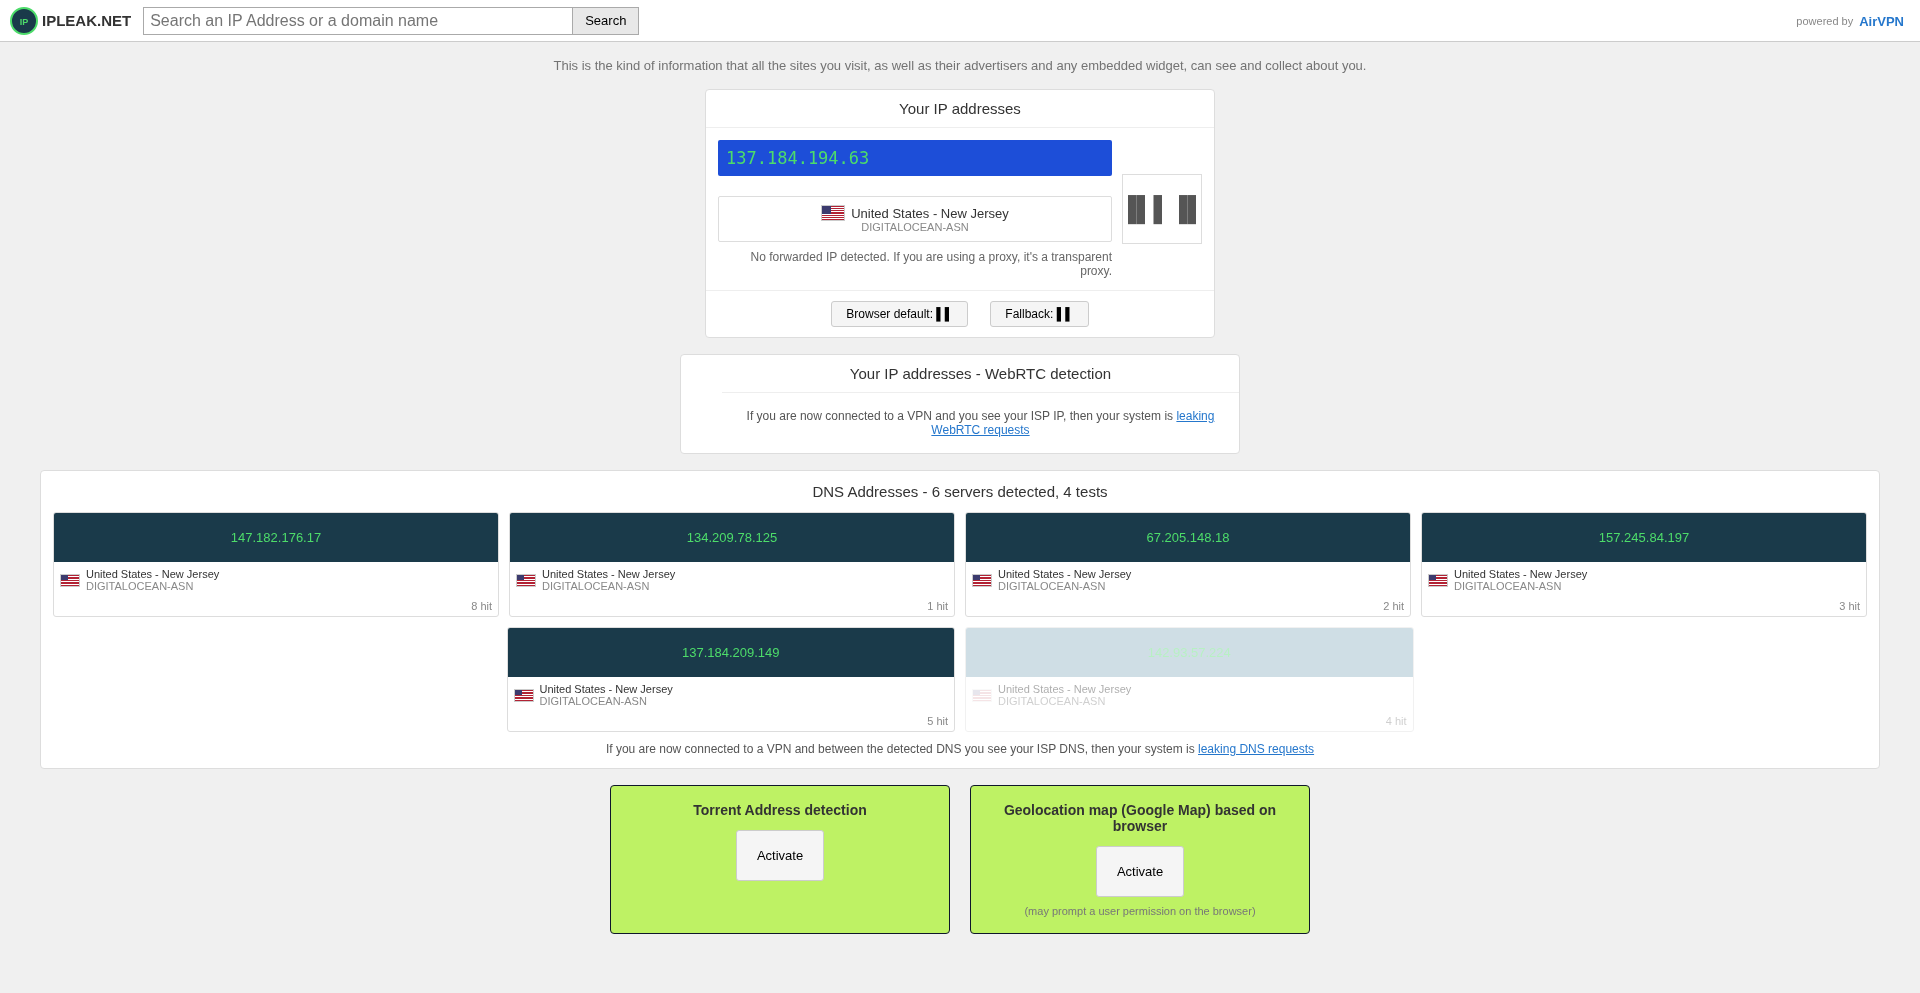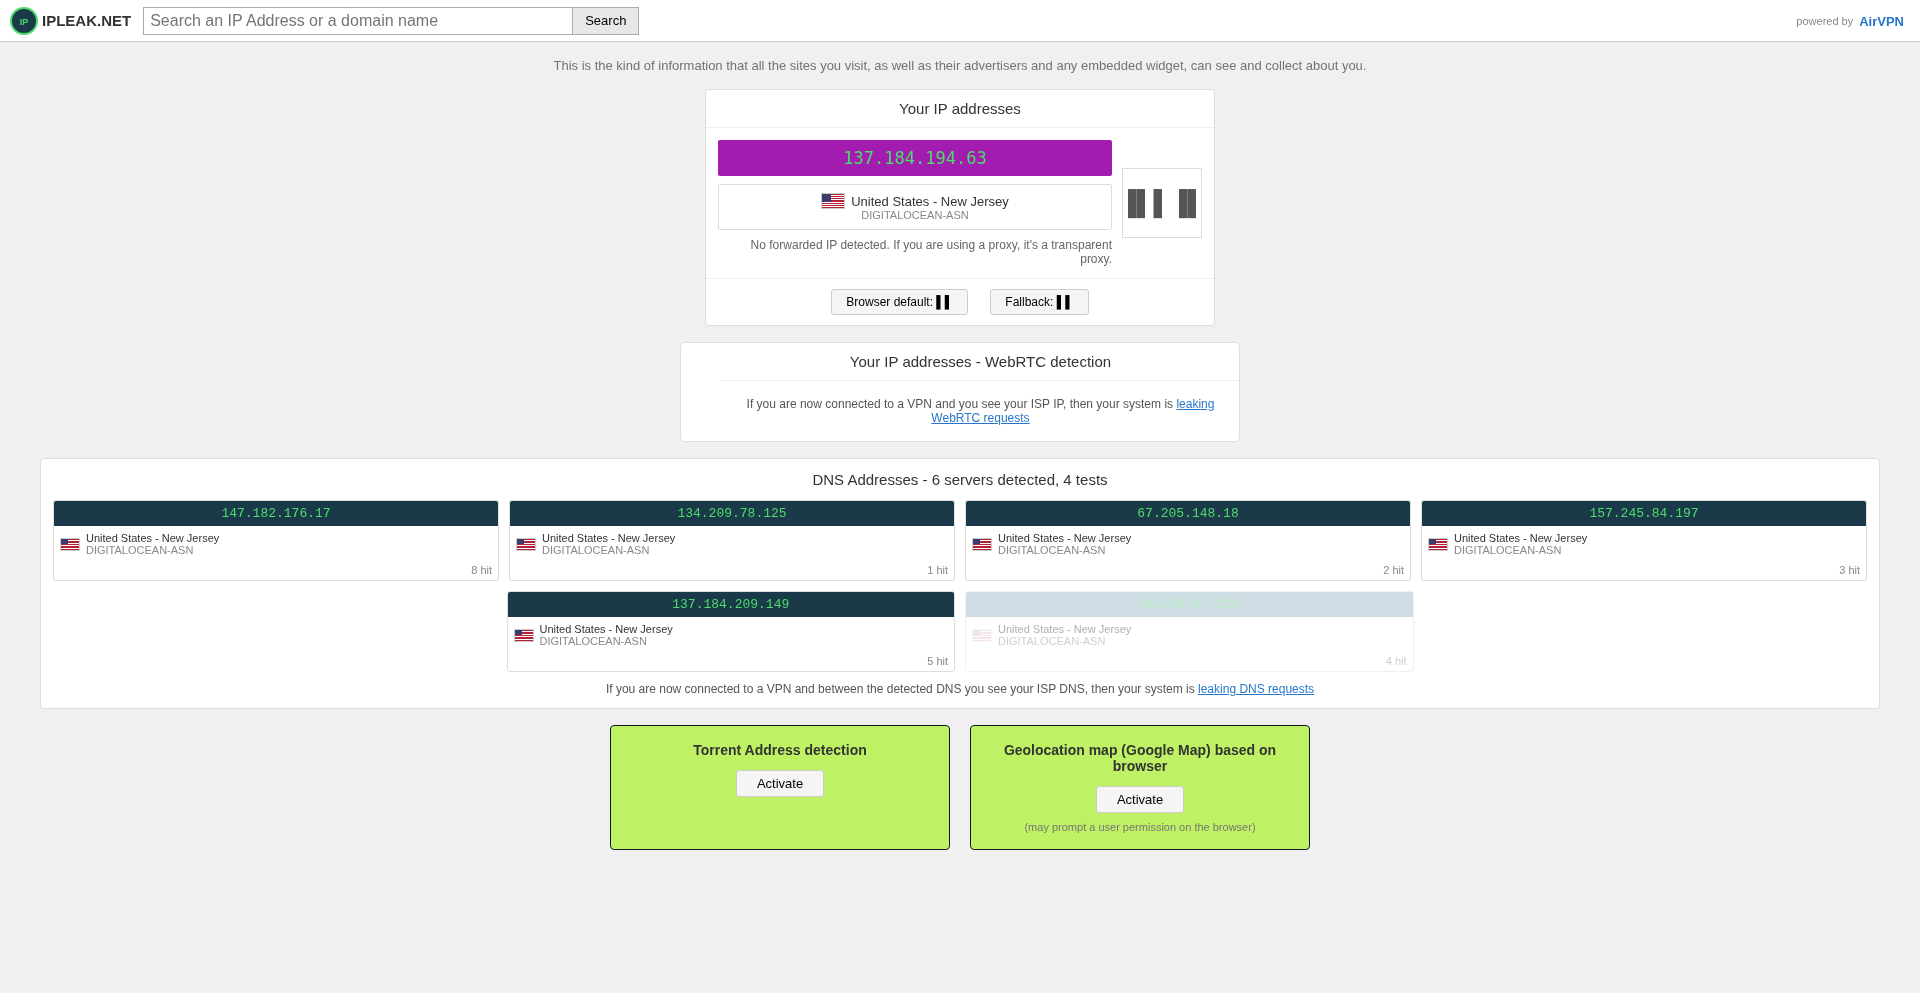--- a/index.html
+++ b/index.html
@@ -112,28 +112,27 @@
       padding: 12px;
       display: flex;
       align-items: center;
     }
 
     #ip-main-block {
       flex: 1;
     }
 
     #ip-address-bar {
-      background: #a21caf;
+      background: #1d4ed8;
       color: #4ddc6a;
-      text-align: center;
       padding: 8px;
       font-size: 17px;
       font-family: monospace;
       border-radius: 2px;
-      margin-bottom: 8px;
+      margin-bottom: 20px;
     }
 
     #ip-location-box {
       border: 1px solid #ddd;
       padding: 8px;
       text-align: center;
       border-radius: 2px;
       margin-bottom: 8px;
     }
 
@@ -289,23 +288,23 @@
     }
 
     .dns-server-card.faded {
       opacity: 0.4;
     }
 
     .dns-ip-bar {
       background: #1a3a4a;
       color: #4ddc6a;
       text-align: center;
-      padding: 5px;
-      font-size: 13px;
-      font-family: Liberation Mono, monospace;
+      padding: 17px;
+      font-size: 13px;
+      font-family: Liberation Sans, sans-serif;
     }
 
     .dns-location {
       padding: 6px;
       display: flex;
       align-items: center;
       gap: 6px;
     }
 
     .dns-location-text {
@@ -358,21 +357,21 @@
     .bottom-card-title {
       font-size: 14px;
       font-weight: bold;
       margin-bottom: 12px;
       color: #333;
     }
 
     .activate-btn {
       border: 1px solid #ccc;
       background: #f5f5f5;
-      padding: 5px 20px;
+      padding: 17px 20px;
       font-size: 13px;
       cursor: pointer;
       border-radius: 3px;
       margin-bottom: 8px;
     }
 
     .bottom-card-note {
       font-size: 11px;
       color: #777;
     }

